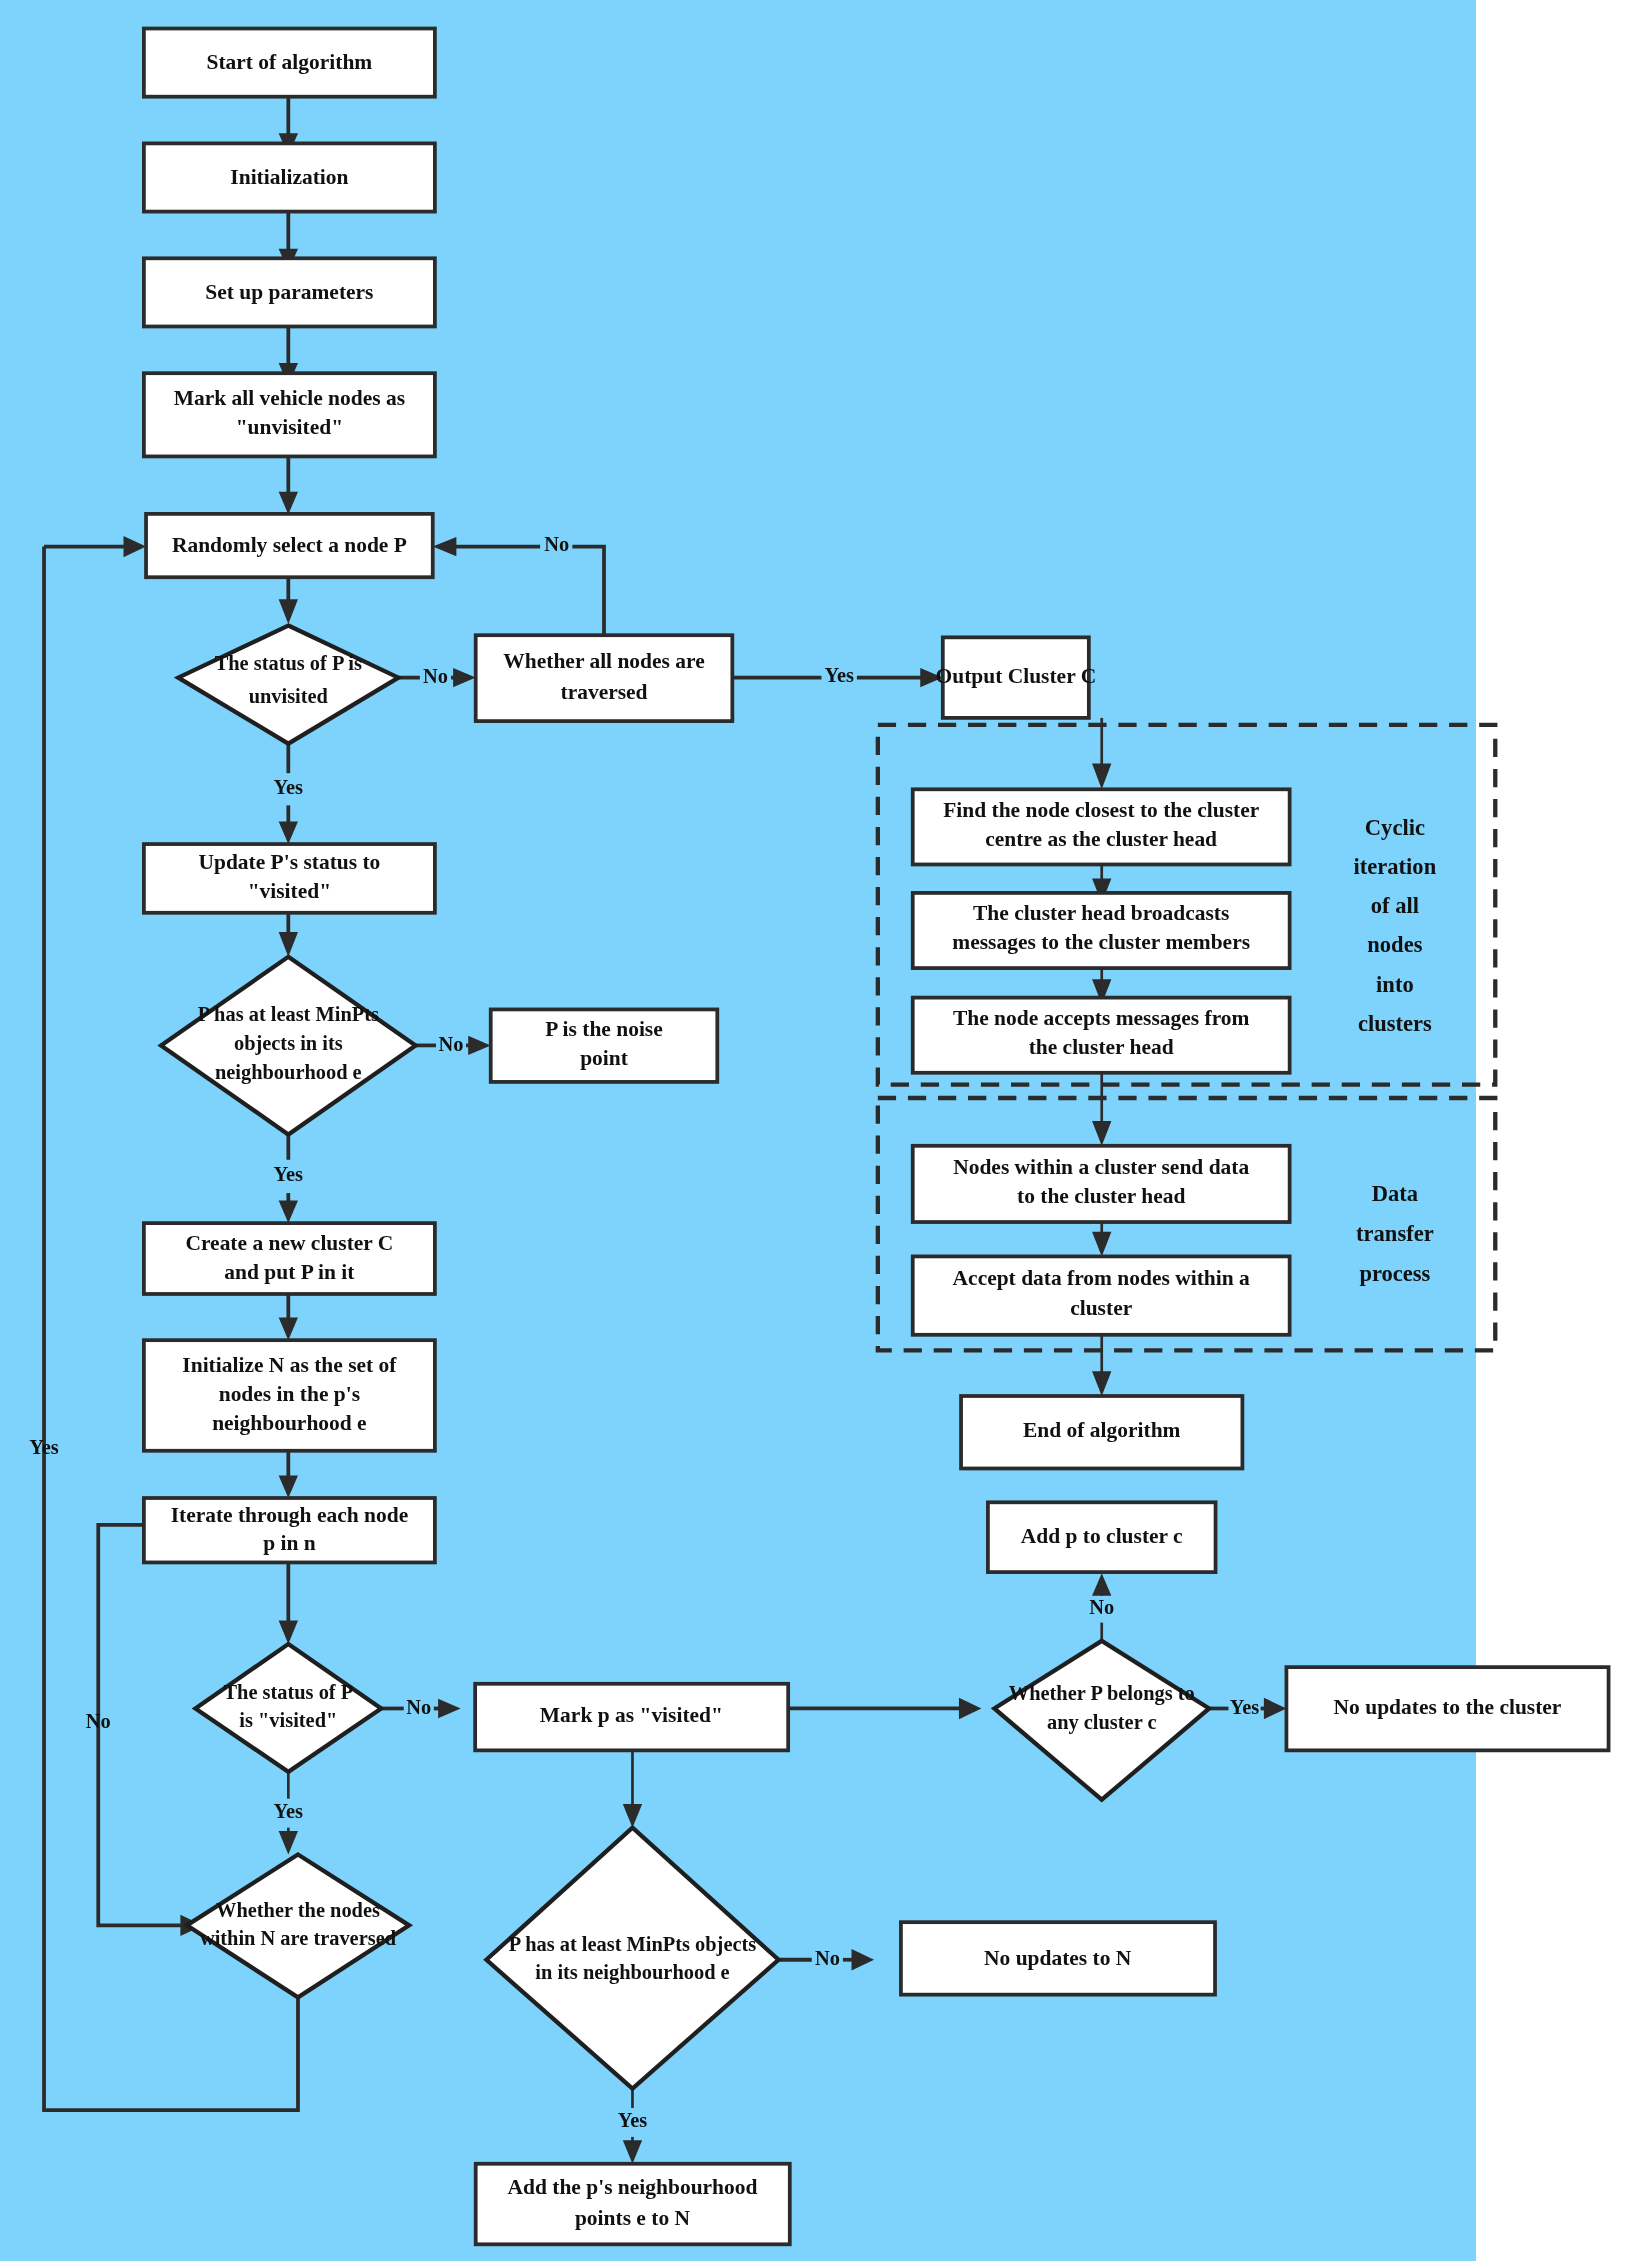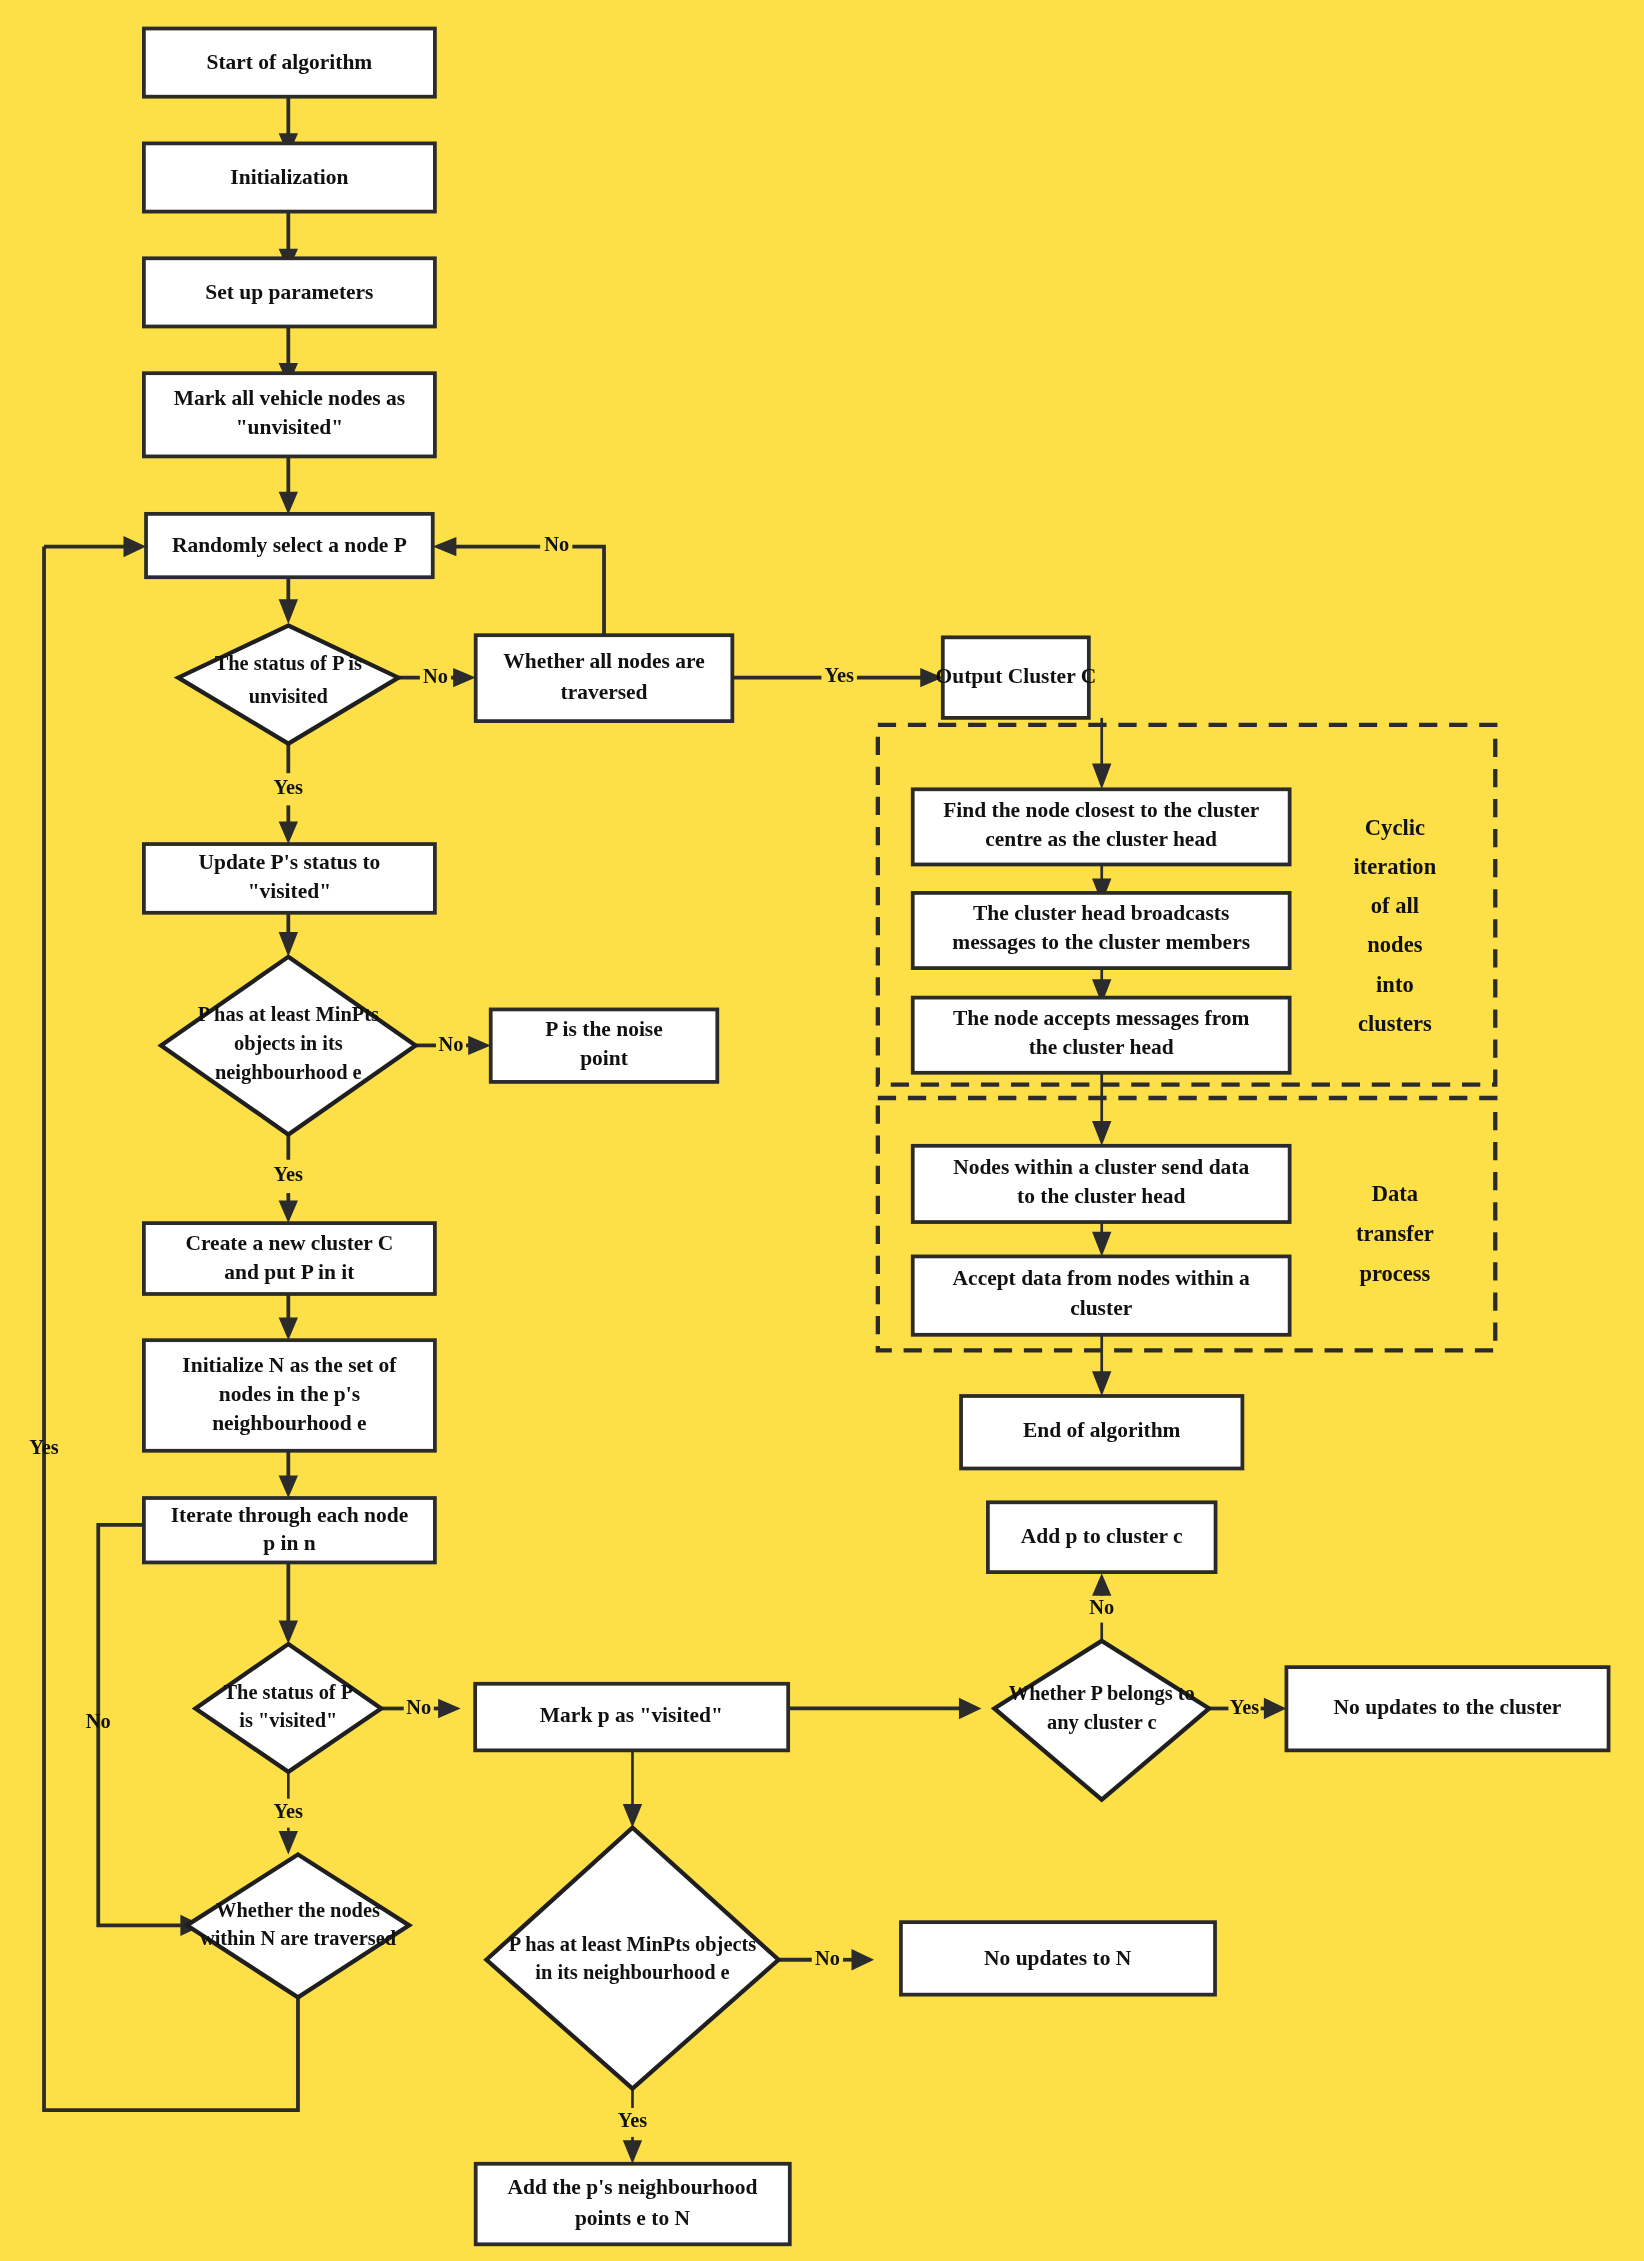--- a/index.html
+++ b/index.html
@@ -2,23 +2,23 @@
 <html style="font-size:8.6px"><head>
 <meta charset="utf-8">
 <style>
   html, body {
     margin: 0;
     padding: 0;
     background: #ffffff;
   }
   #flowchart-root {
     position: relative;
-    width: 1644px;
+    width: 1476px;
     height: 2261px;
-    background: #fde047;
+    background: #7dd3fc;
     font-family: "Liberation Serif", "DejaVu Serif", serif;
   }
   svg.canvas {
     position: absolute;
     top: 0; left: 0;
     width: 1644px;
     height: 2261px;
     display: block;
   }
   .node-box {

